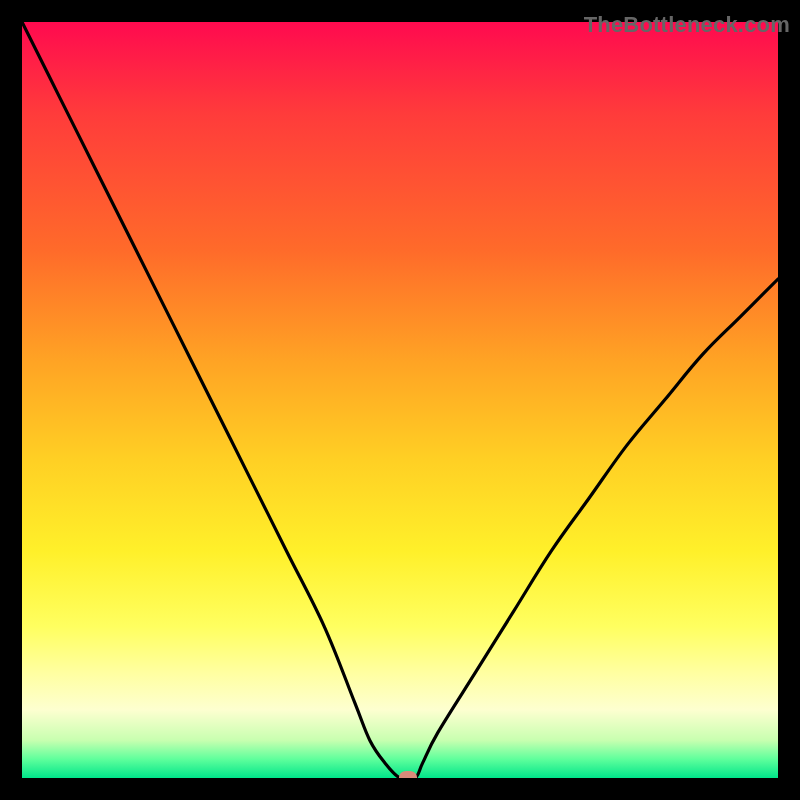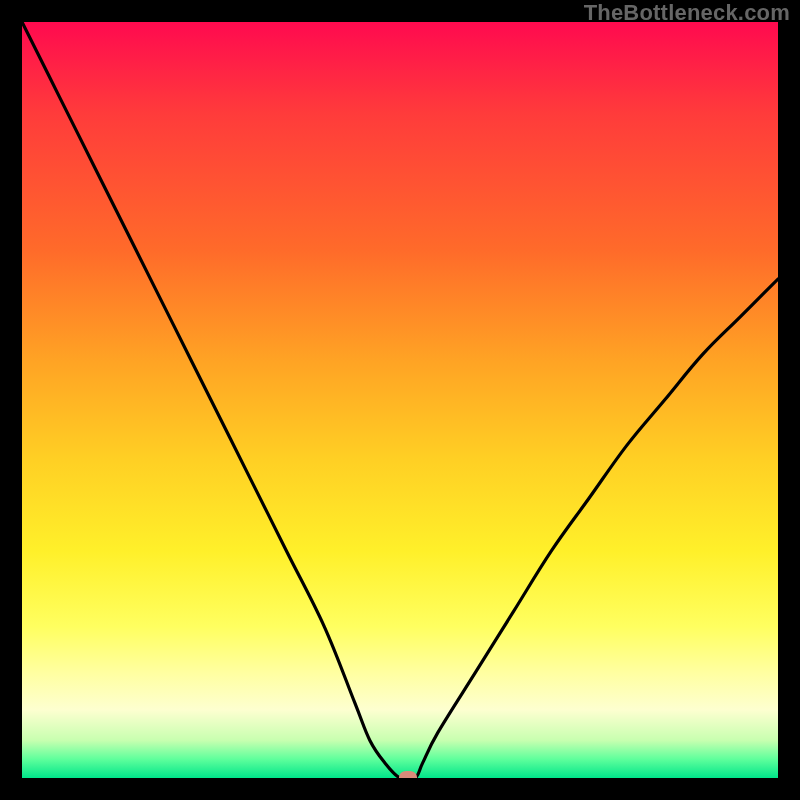--- a/index.html
+++ b/index.html
@@ -12,21 +12,21 @@
     overflow: hidden;
   }
   .frame {
     position: relative;
     width: 800px;
     height: 800px;
     background: #000;
   }
   .watermark {
     position: absolute;
-    top: 0;
+    top: 12px;
     right: 10px;
     color: #666;
     font-size: 22px;
     font-weight: 600;
     letter-spacing: 0.2px;
     user-select: none;
     z-index: 5;
   }
   .plot-area {
     position: absolute;

